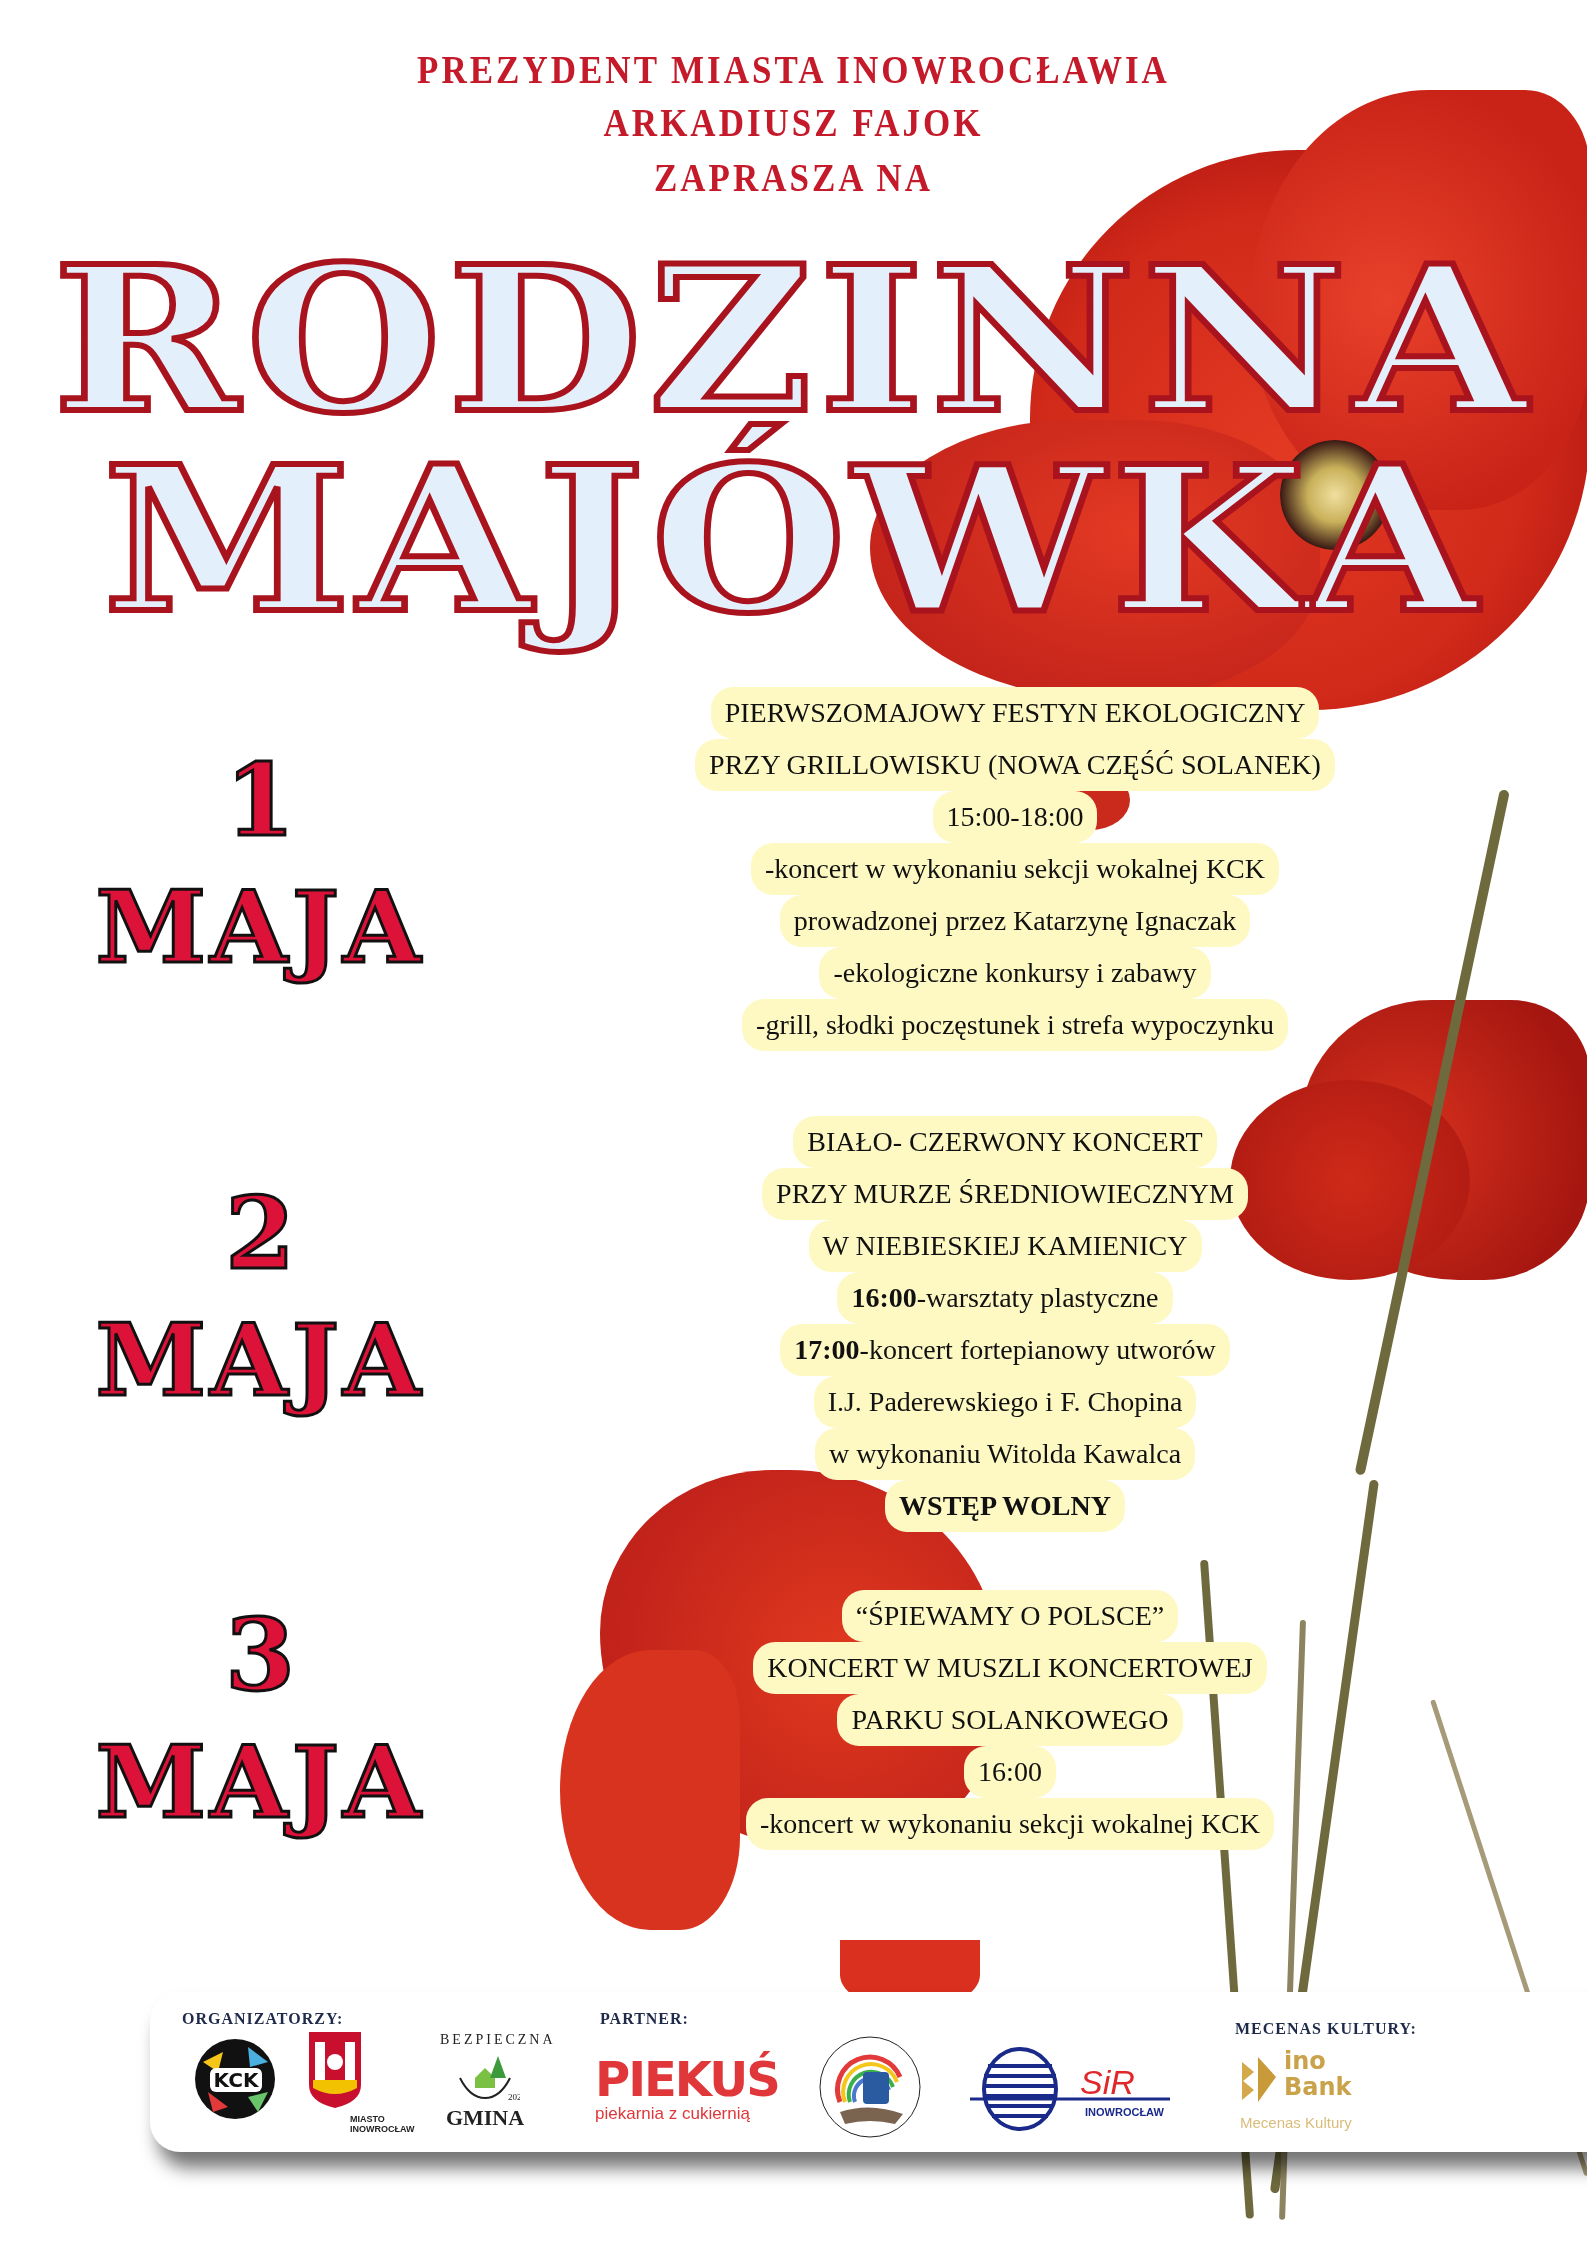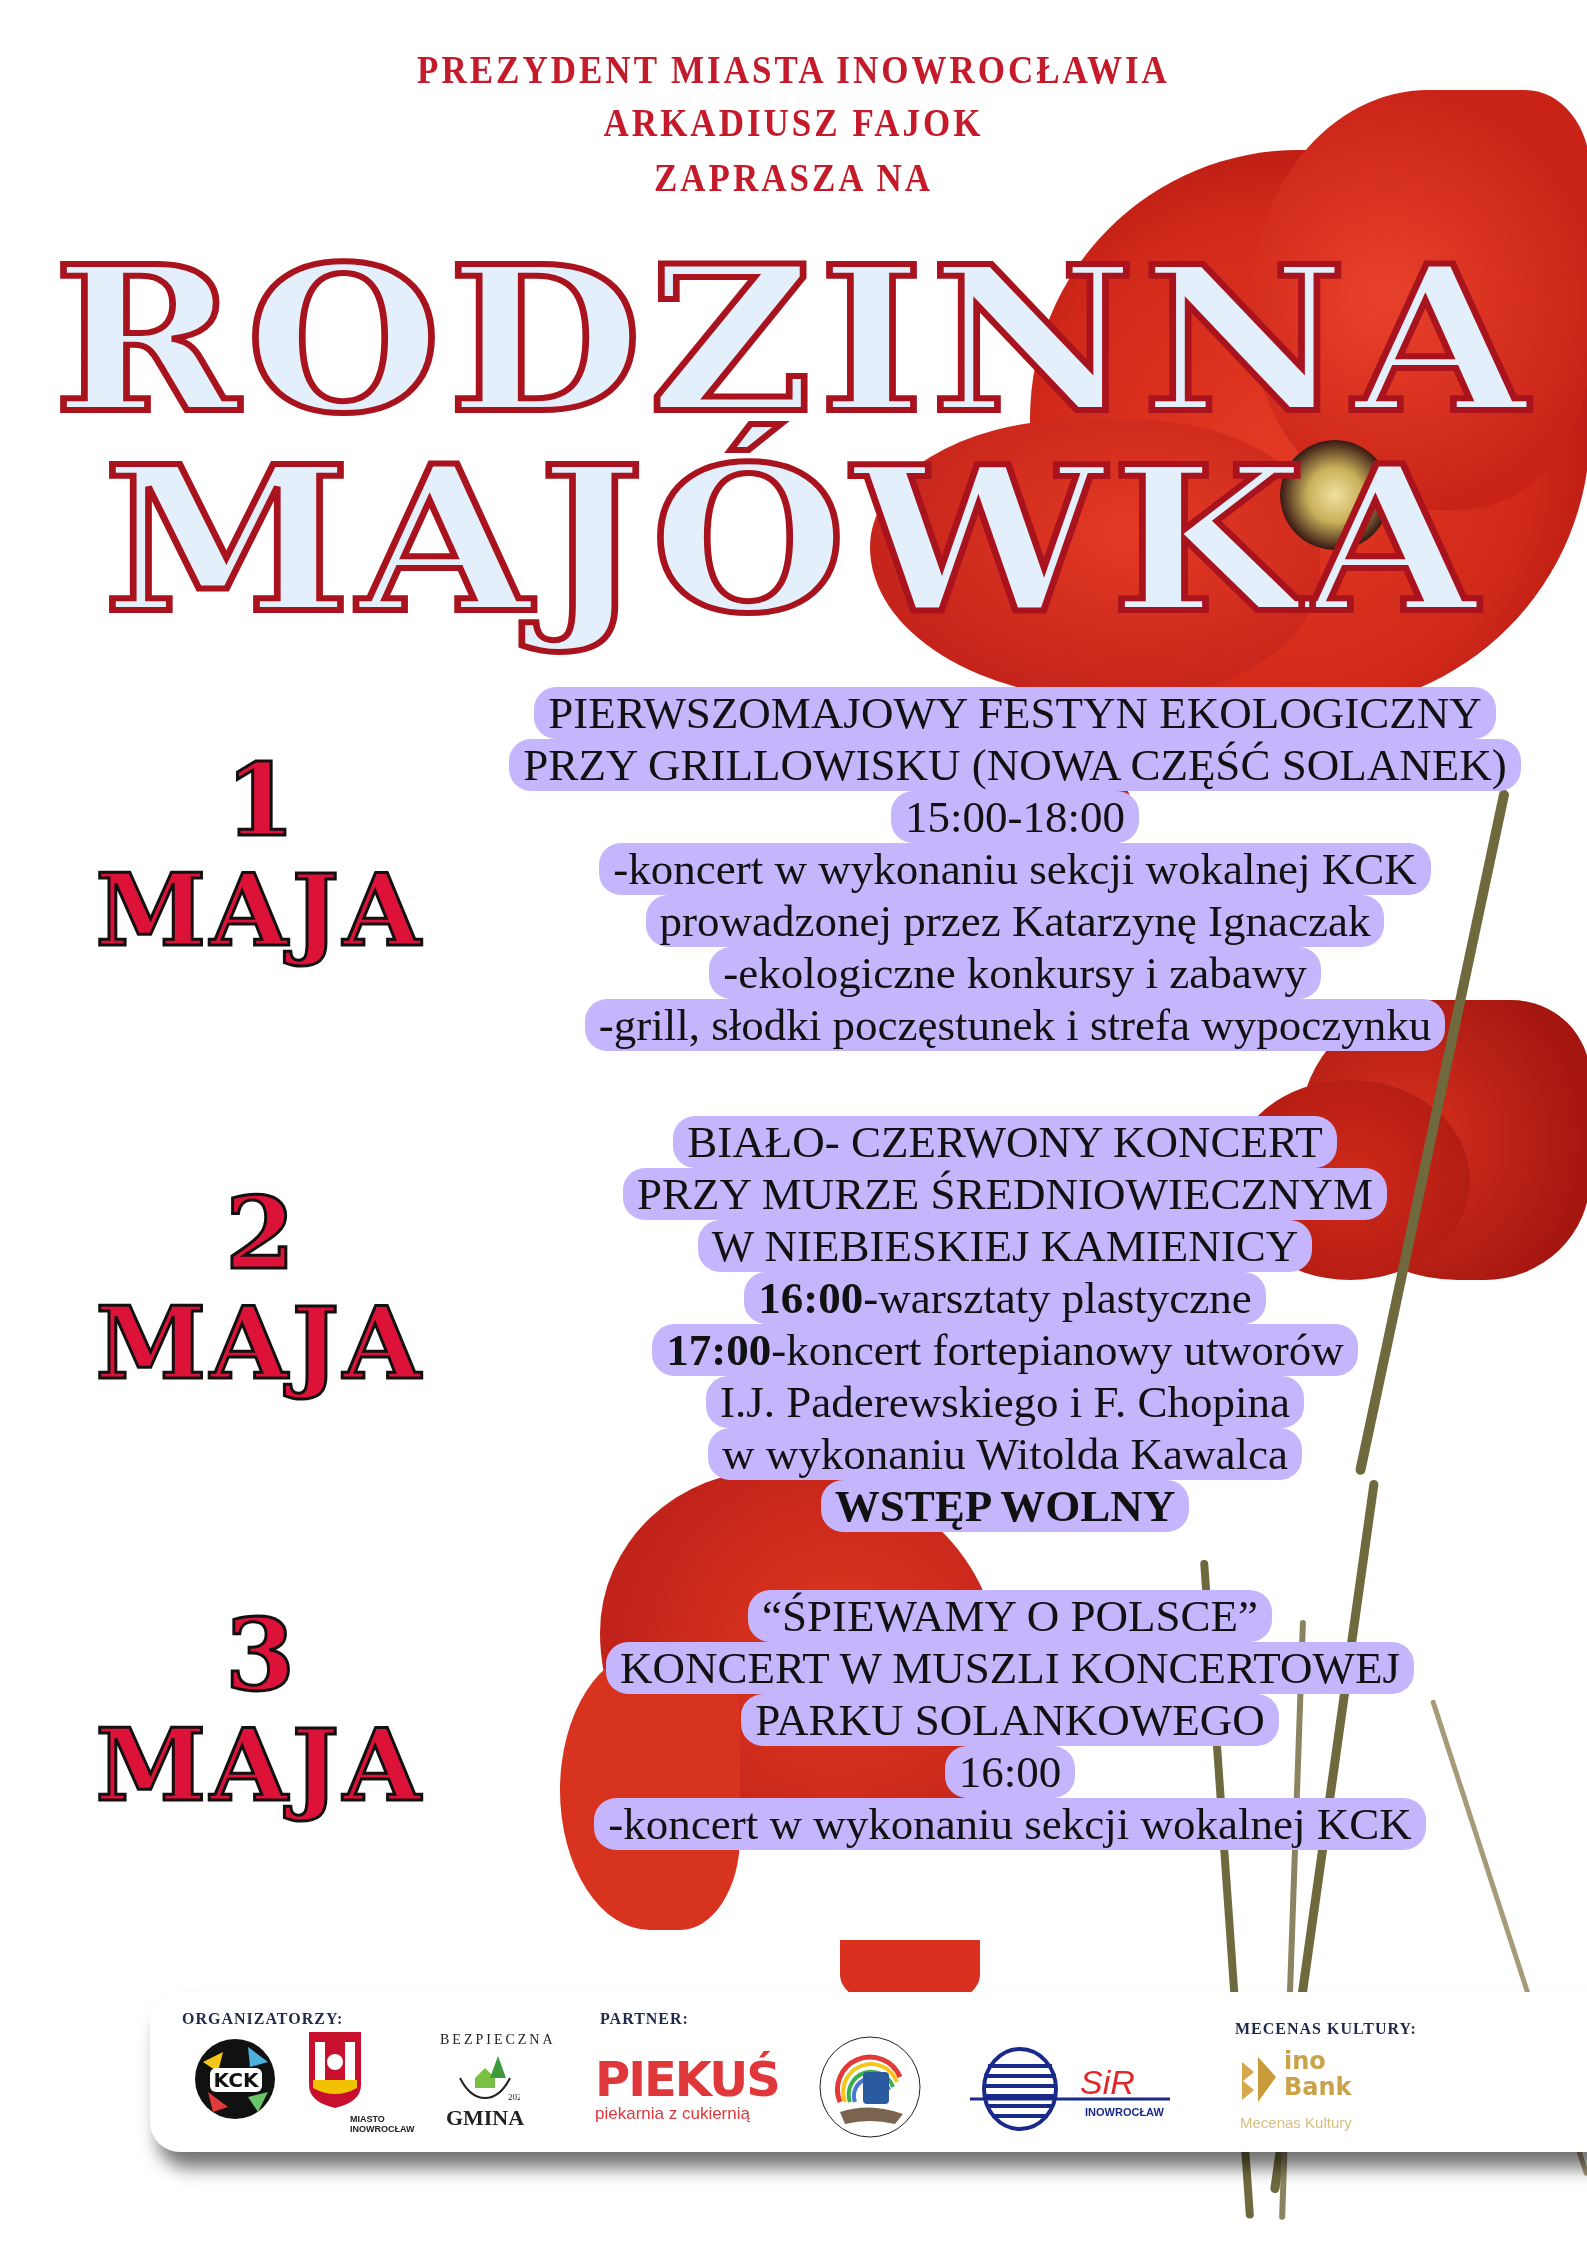--- a/index.html
+++ b/index.html
@@ -4,24 +4,24 @@
 <style>
   html, body { margin:0; padding:0; }
   body { width:1587px; height:2245px; position:relative; overflow:hidden; background:#ffffff; font-family:"DejaVu Serif", serif; }
   
   .inviter { position:absolute; left:0; width:1587px; text-align:center; color:#c41a2a; font-family:"Liberation Serif", serif; font-weight:bold; letter-spacing:3px; font-size:35px; transform:scaleY(1.15); }
   
   .title { position:absolute; left:0; width:1587px; text-align:center; font-family:"DejaVu Serif", serif; font-weight:900; font-size:200px; line-height:200px; color:#e3effb; -webkit-text-stroke:6px #a8131d; letter-spacing:6px; z-index:3; transform:scaleX(1.12); transform-origin:center; }
   
   .day { position:absolute; left:40px; width:440px; text-align:center; font-family:"DejaVu Serif", serif; font-weight:900; color:#dc1239; -webkit-text-stroke:3px #111; z-index:3; }
   .day .num { display:block; font-size:100px; line-height:110px; }
-  .day .mon { display:block; font-size:100px; line-height:110px; letter-spacing:4px; }
+  .day .mon { display:block; font-size:100px; line-height:110px; letter-spacing:4px;margin-top:17px; }
   
   .event { position:absolute; text-align:center; font-family:"Liberation Serif", serif; color:#111; z-index:3; }
-  .line { display:inline-block; background:#c4b5fd; padding:0 14px; border-radius:22px; font-size:45px; line-height:52px; white-space:nowrap; }
+  .line { display:inline-block; background:#fef9c3; padding:0 14px; border-radius:22px; font-size:28px; line-height:52px; white-space:nowrap; }
   .line.b { font-weight:bold; }
   .row { display:block; }
   
   .petal { position:absolute; border-radius:50%; z-index:1; }
   .stem { position:absolute; background:#6e6a3e; border-radius:6px; z-index:1; transform-origin:top; }
   
   .footer { position:absolute; left:150px; top:1992px; width:1504px; height:160px; background:#fff; border-radius:30px; box-shadow:8px 16px 18px rgba(0,0,0,0.55); z-index:4; }
   .flabel { position:absolute; font-family:"Liberation Serif", serif; font-weight:bold; color:#1f2a4a; font-size:16px; letter-spacing:1px; }
   .logo { position:absolute; }
 </style>

